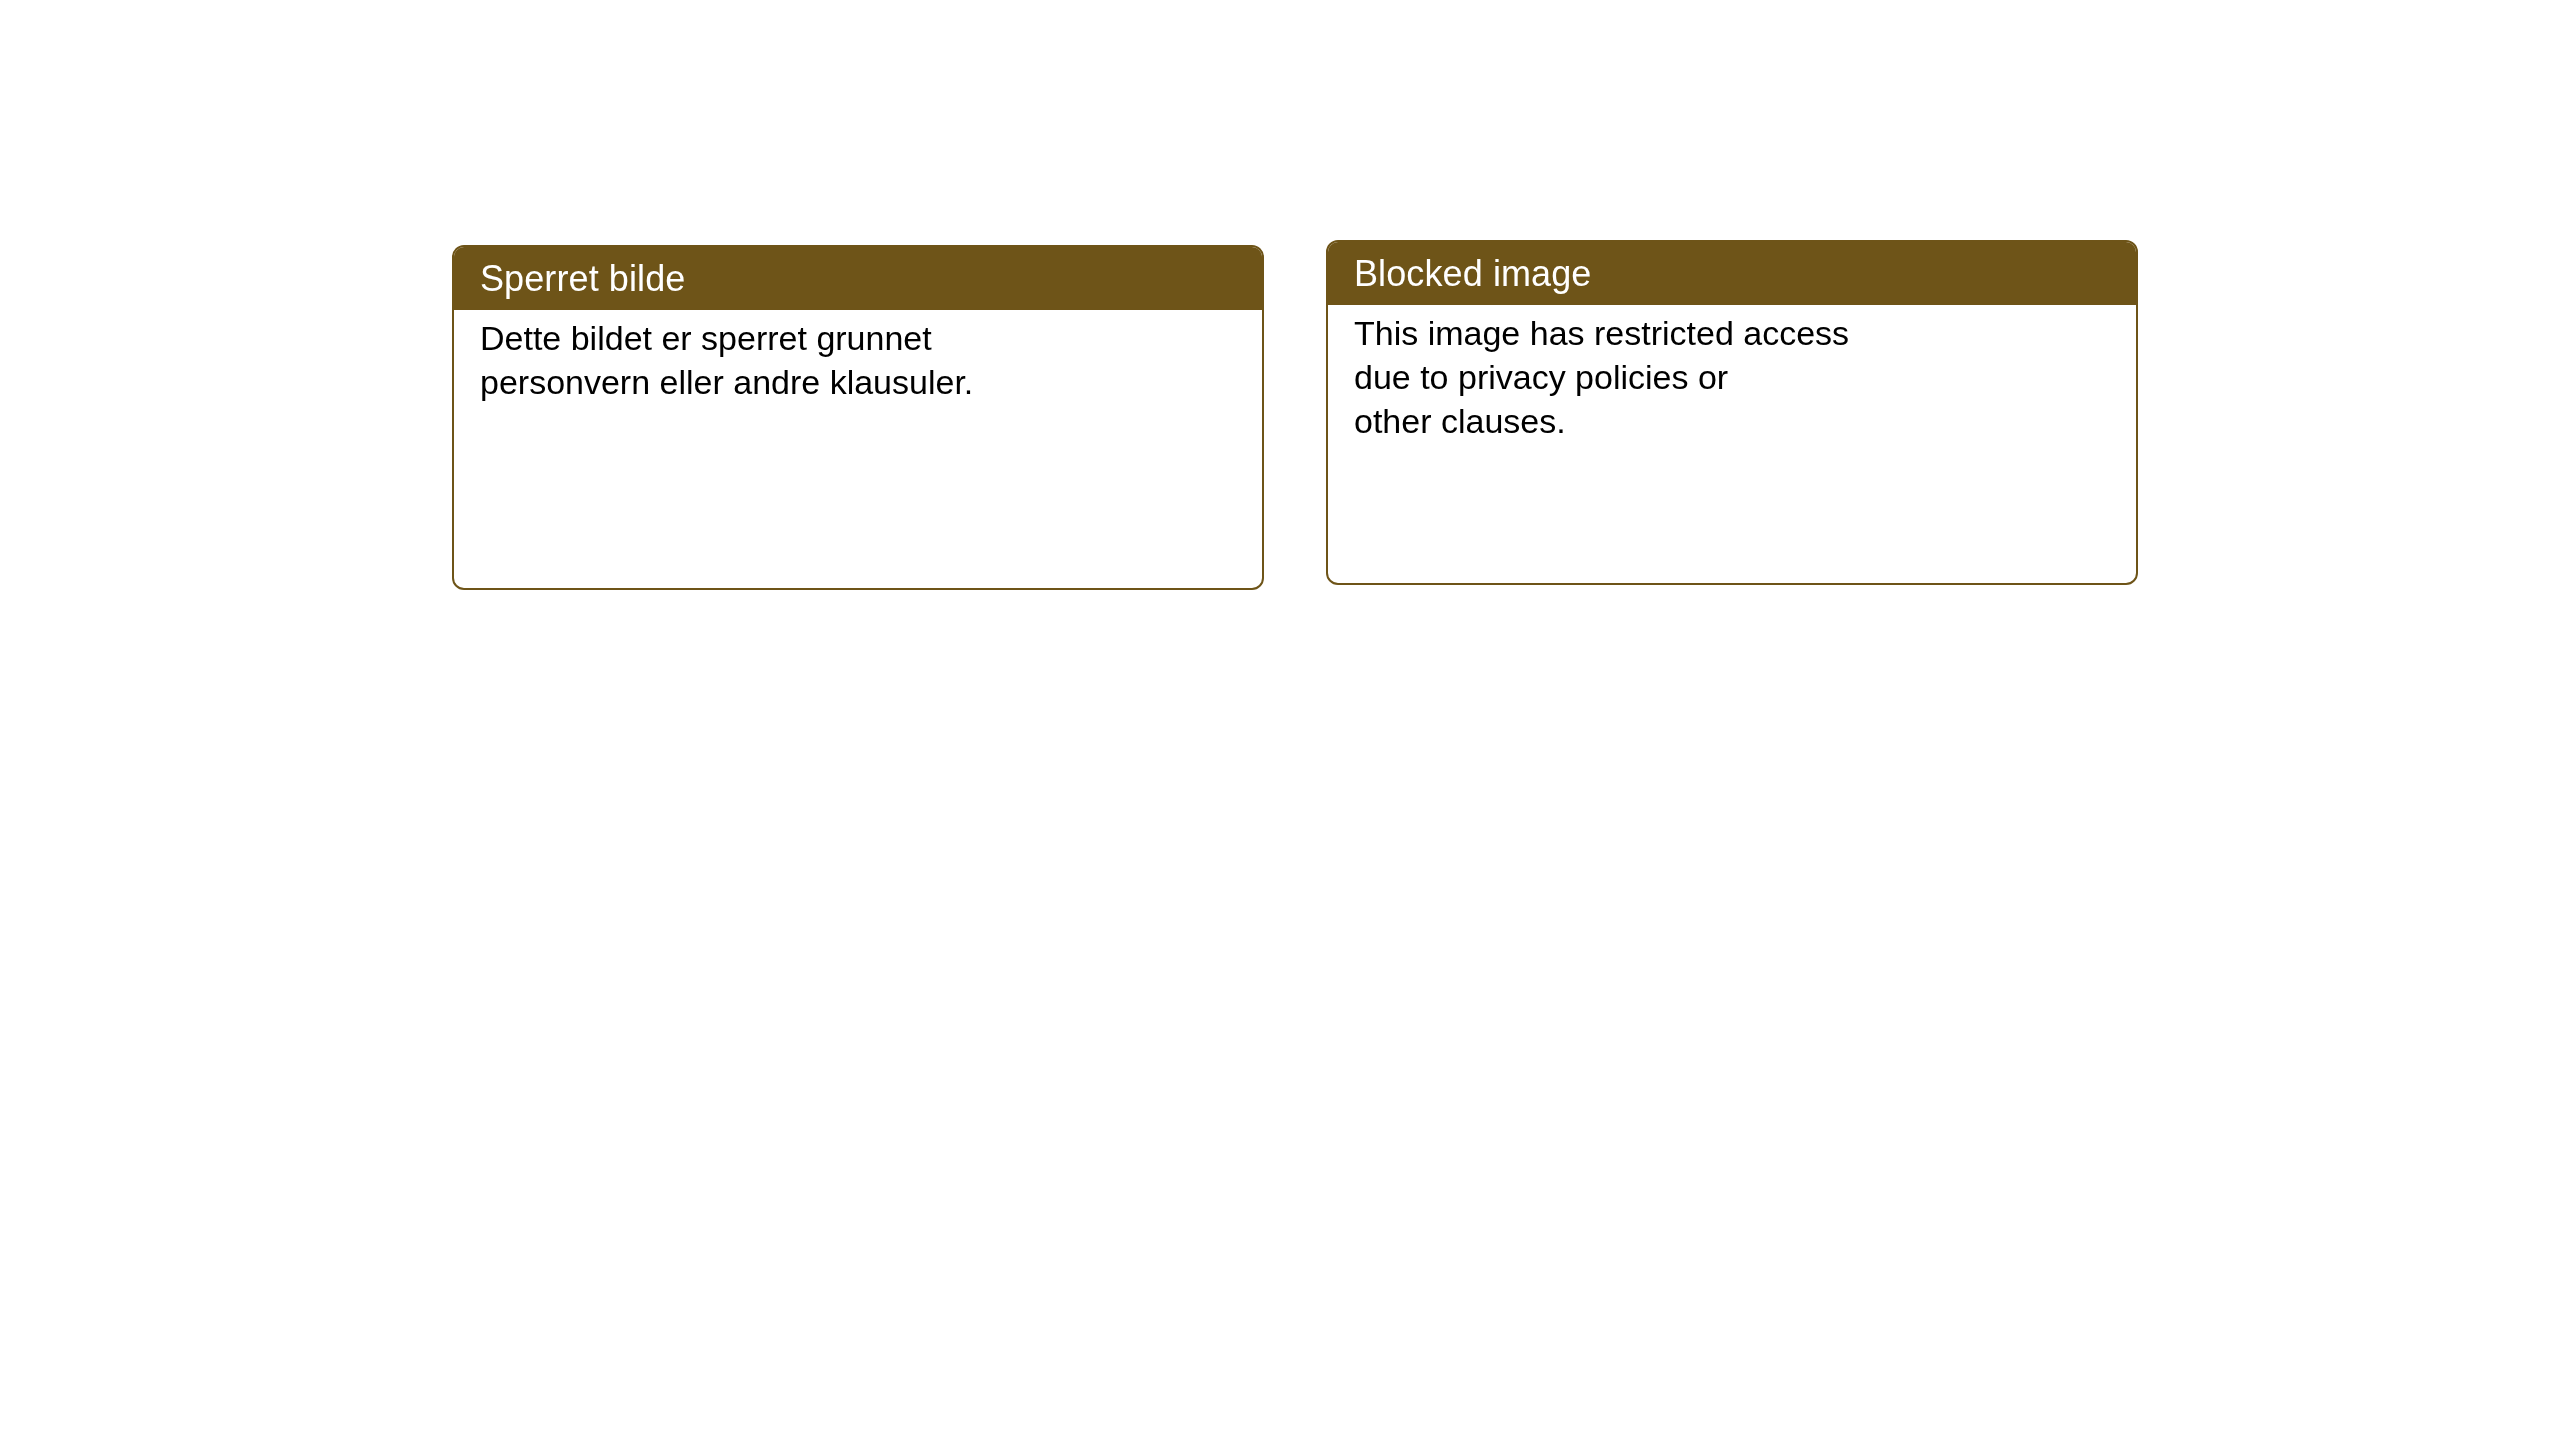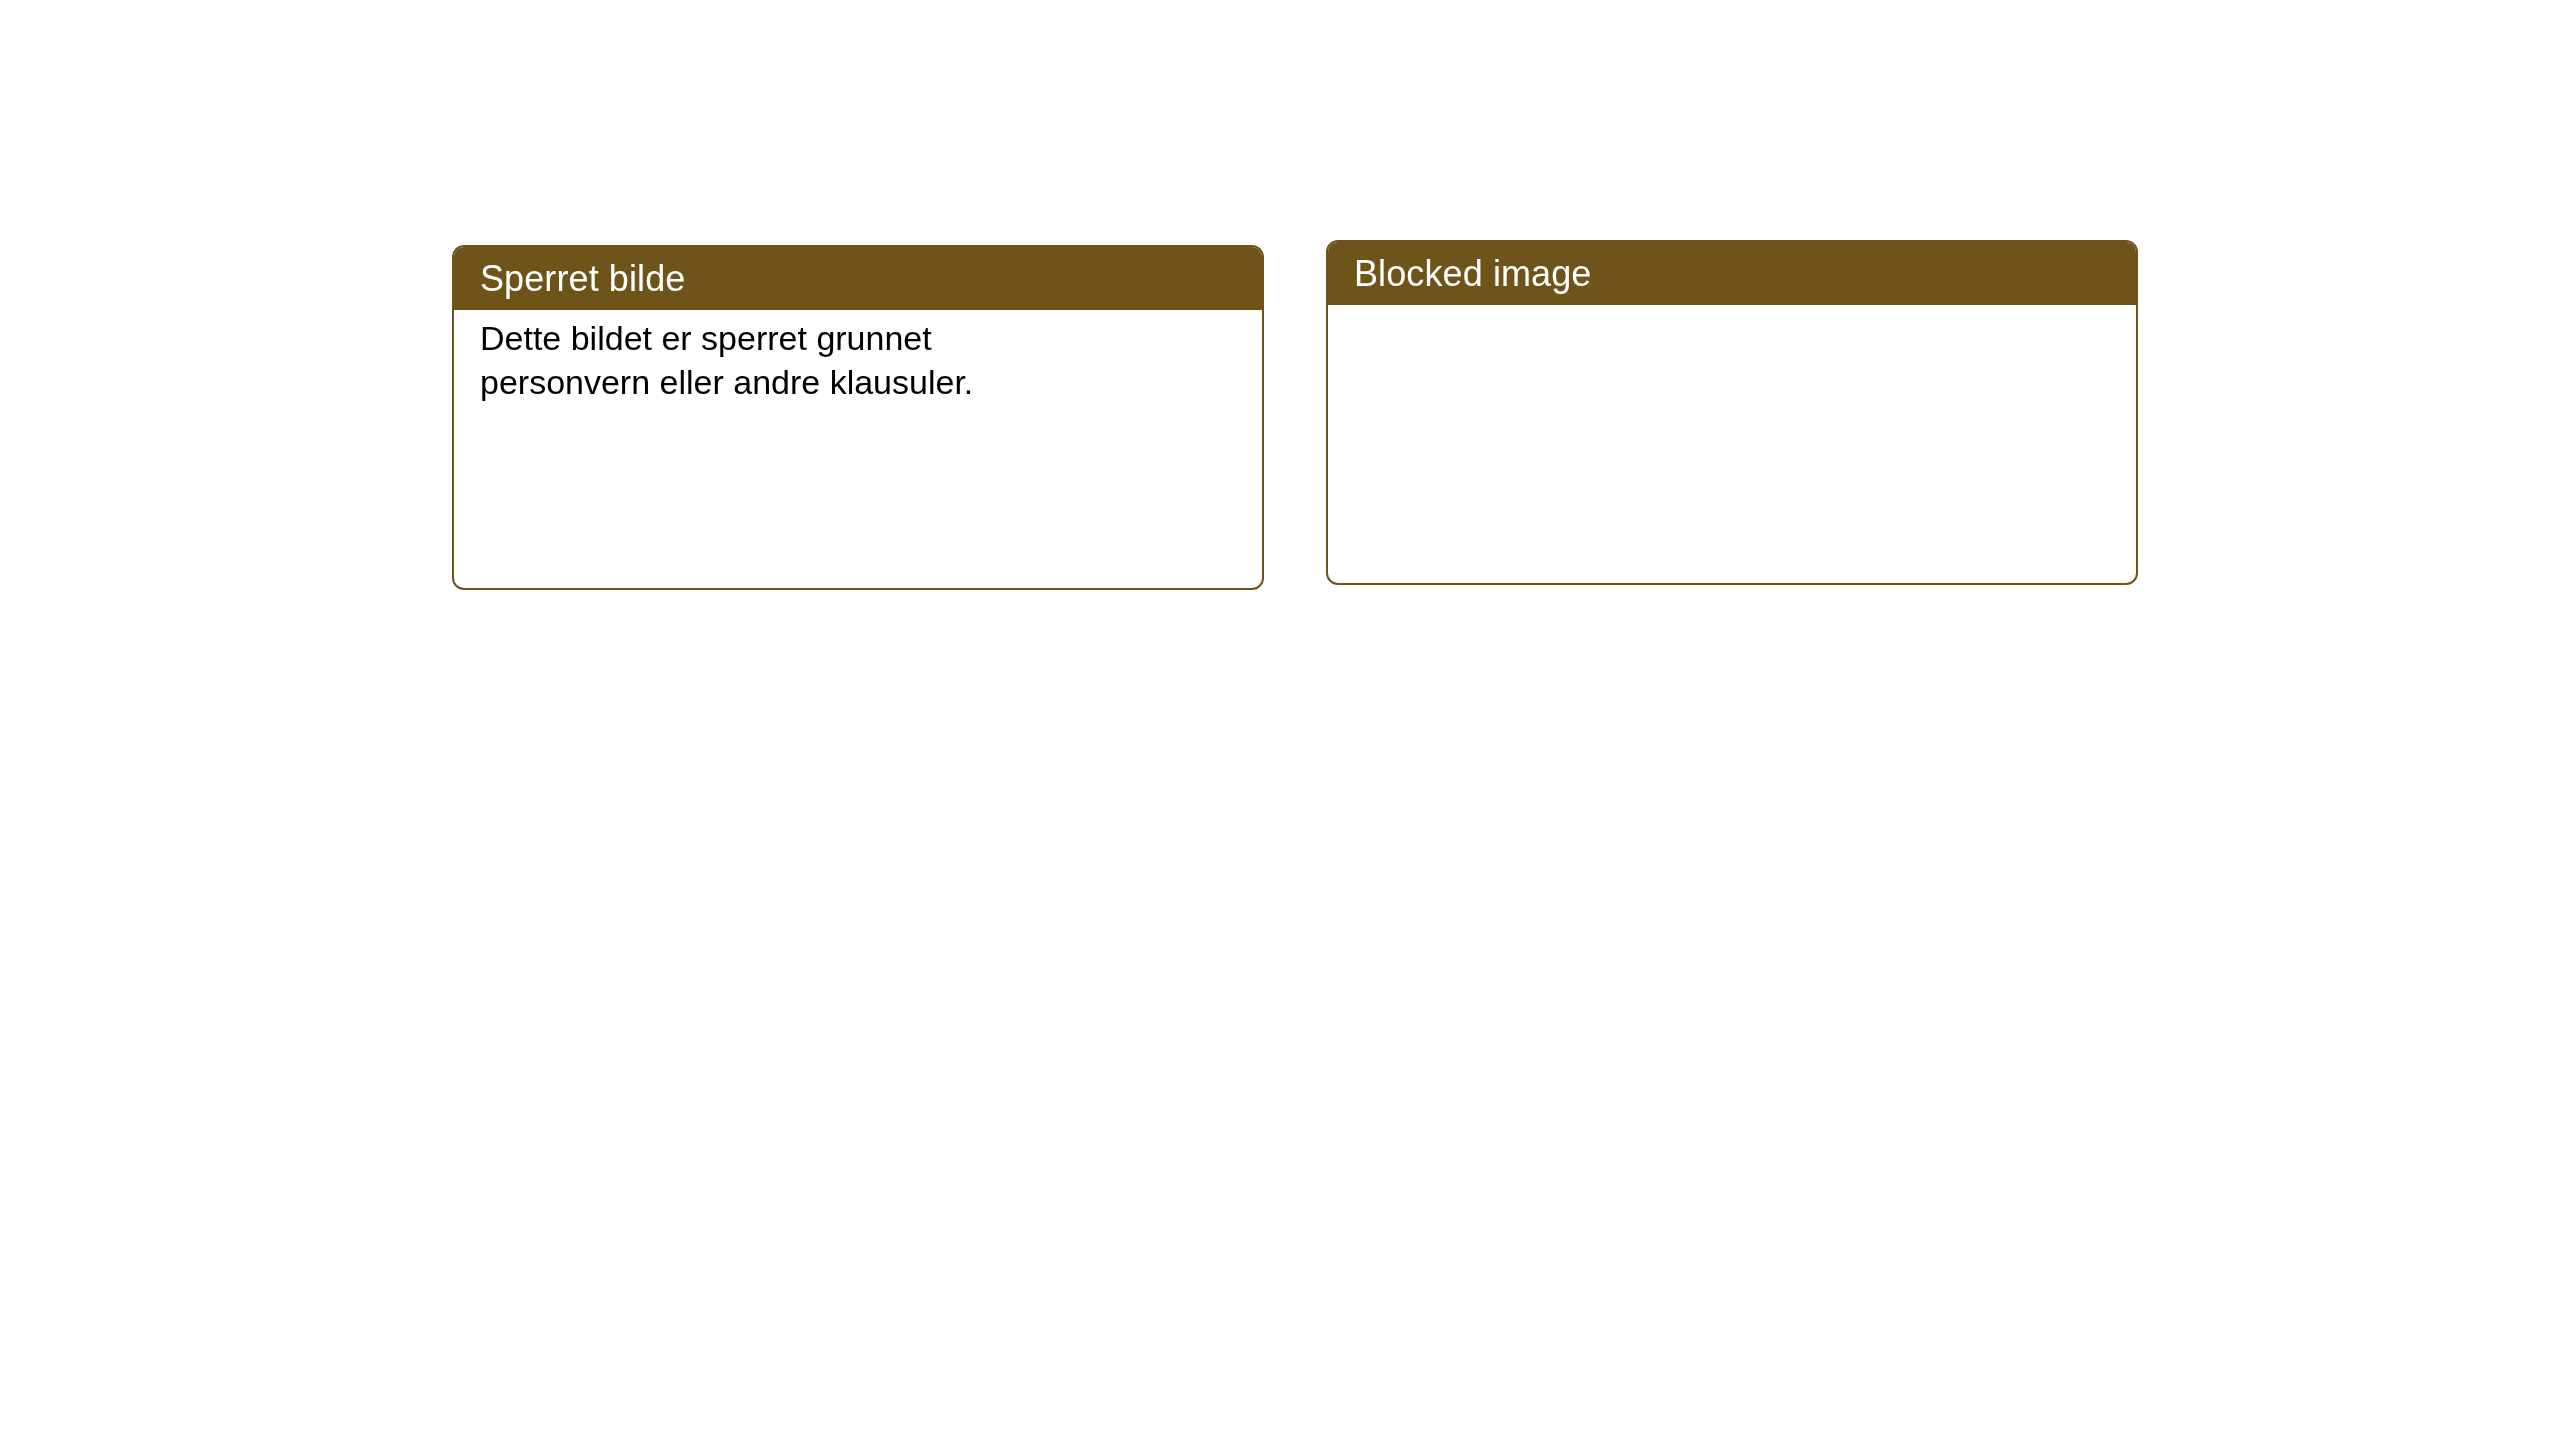--- a/index.html
+++ b/index.html
@@ -73,15 +73,18 @@
       <span>Sperret bilde</span>
     </div>
     <div class="card-body">Dette bildet er sperret grunnet
 personvern eller andre klausuler.</div>
   </div>
 
   <div class="notice-card card-en">
     <div class="card-header">
       <span>Blocked image</span>
     </div>
+    <div class="card-body">This image has restricted access
+due to privacy policies or
+other clauses.</div>
   </div>
 
 </div>
 
 </body></html>

